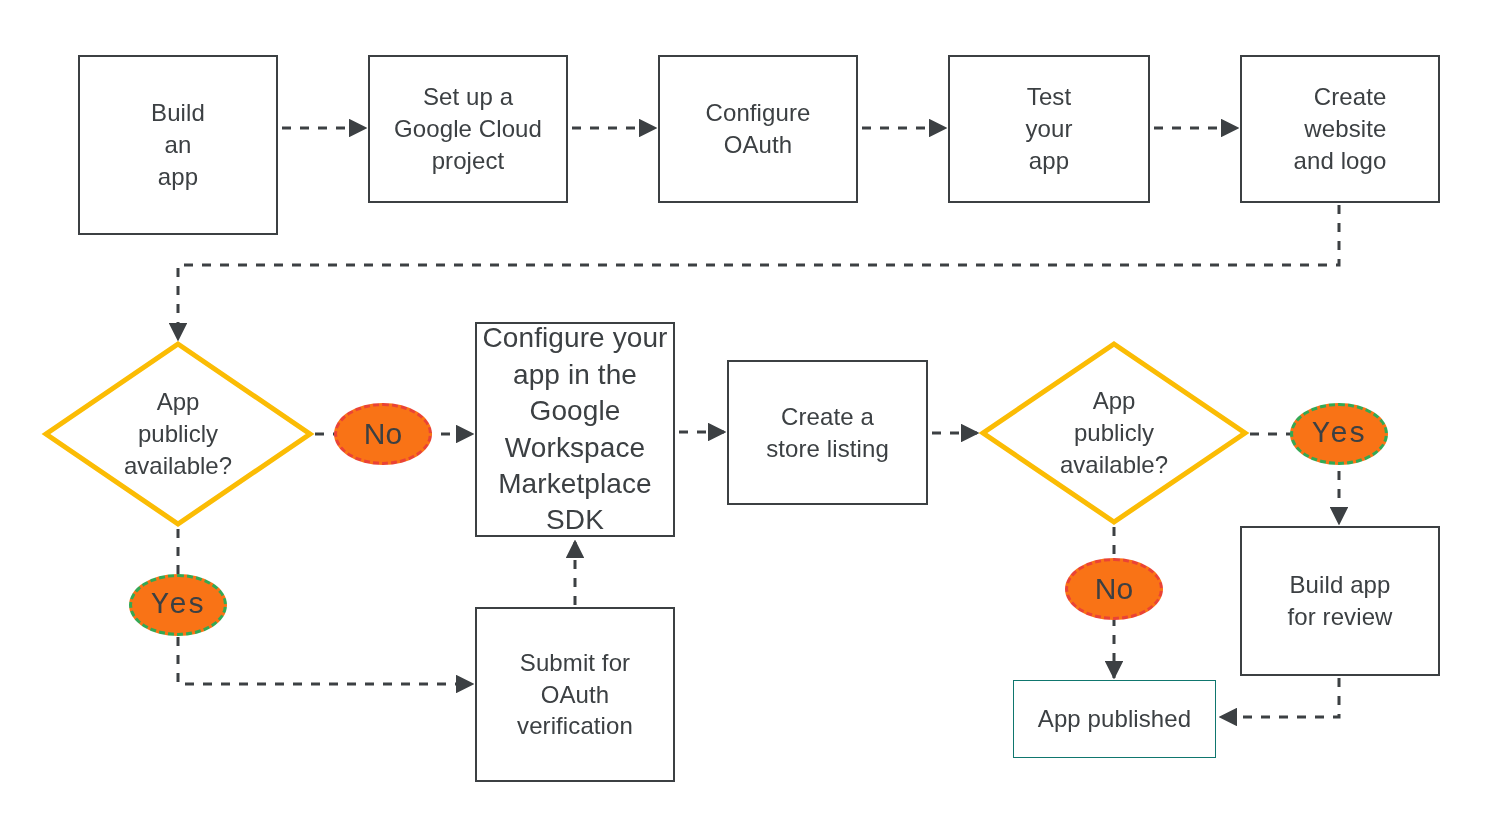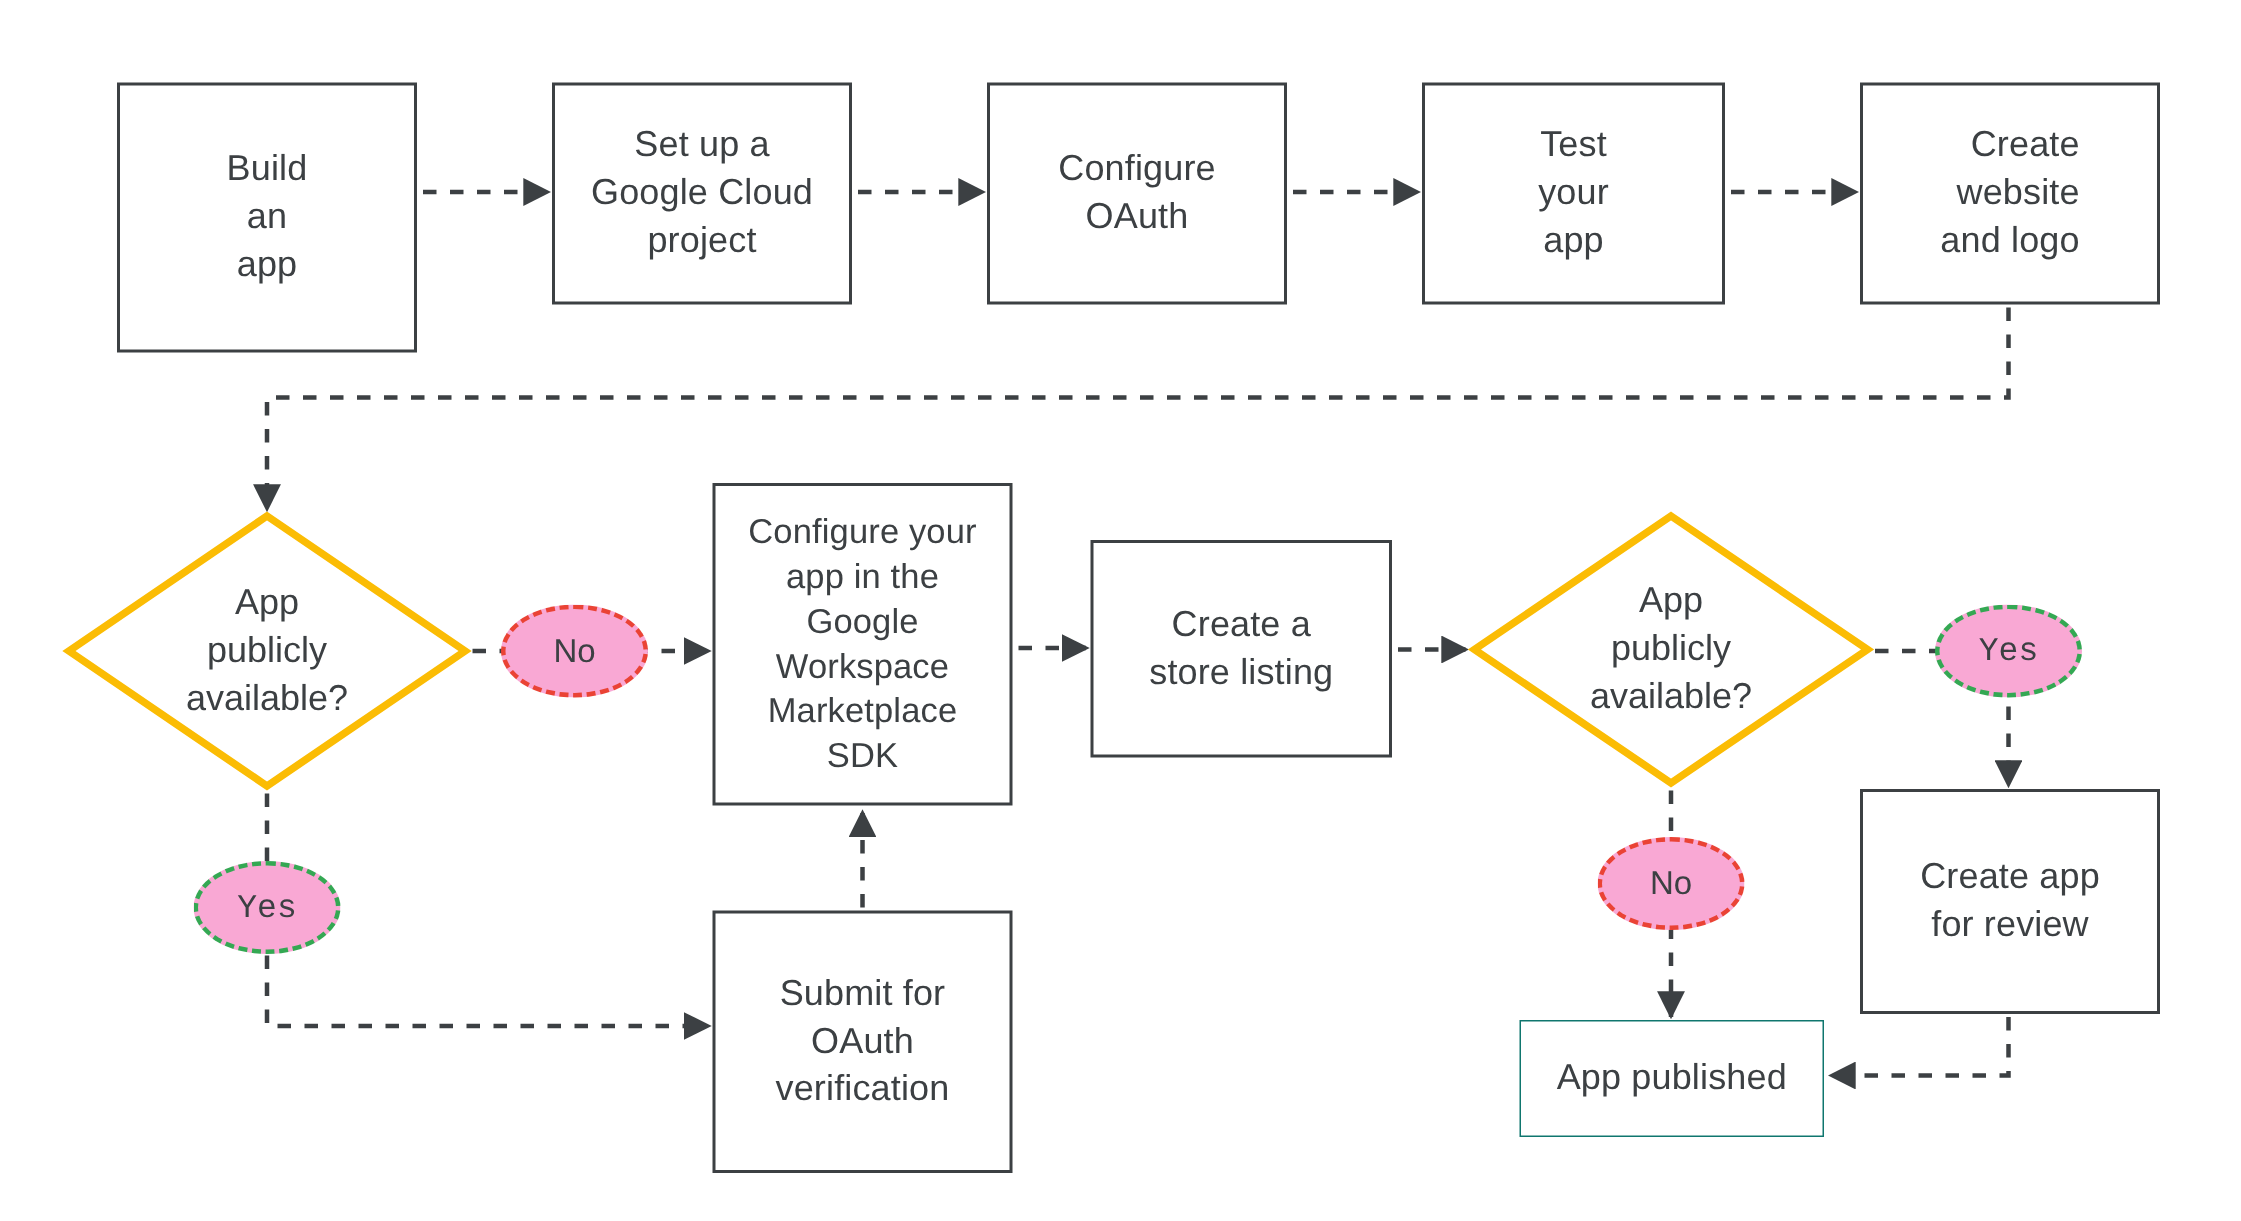--- a/index.html
+++ b/index.html
@@ -37,21 +37,21 @@
     background: #ffffff;
     color: #3c4043;
   }
   .proc {
     border: 2px solid #3c4043;
     font-size: 24px;
     line-height: 1.33;
     letter-spacing: 0.1px;
   }
   .proc.small {
-    font-size: 23px;
+    font-size: 28px;
     line-height: 1.30;
   }
   .proc.terminal {
     border: 1px solid #0f766e;
     font-size: 24px;
   }
   .decision {
     width: 270px;
     height: 186px;
     background: transparent;
@@ -73,22 +73,22 @@
   }
   .edgelabel {
     position: absolute;
     box-sizing: border-box;
     display: flex;
     align-items: center;
     justify-content: center;
     width: 98px;
     height: 62px;
     border-radius: 50%;
-    background: #f9a8d4;
-    font-size: 22px;
+    background: #f97316;
+    font-size: 30px;
     color: #3c4043;
     z-index: 4;
   }
   .edgelabel.no {
     border: 3px dashed #ea4335;
   }
   .edgelabel.yes {
     border: 3px dashed #34a853;
     font-family: Liberation Mono, monospace;
   }
@@ -211,21 +211,21 @@
 
   <div class="edgelabel yes" style="left:1290px;top:403px;">
     <span class="lbl">Yes</span>
   </div>
 
   <div class="edgelabel no" style="left:1065px;top:558px;">
     <span class="lbl">No</span>
   </div>
 
   <div class="node proc" style="left:1240px;top:526px;width:200px;height:150px;">
-    <span class="lbl" style="white-space: pre-line;">Create app
+    <span class="lbl" style="white-space: pre-line;">Build app
 for review</span>
   </div>
 
   <div class="node proc terminal" style="left:1013px;top:680px;width:203px;height:78px;">
     <span class="lbl">App published</span>
   </div>
 
 </div>
 
 </body></html>

